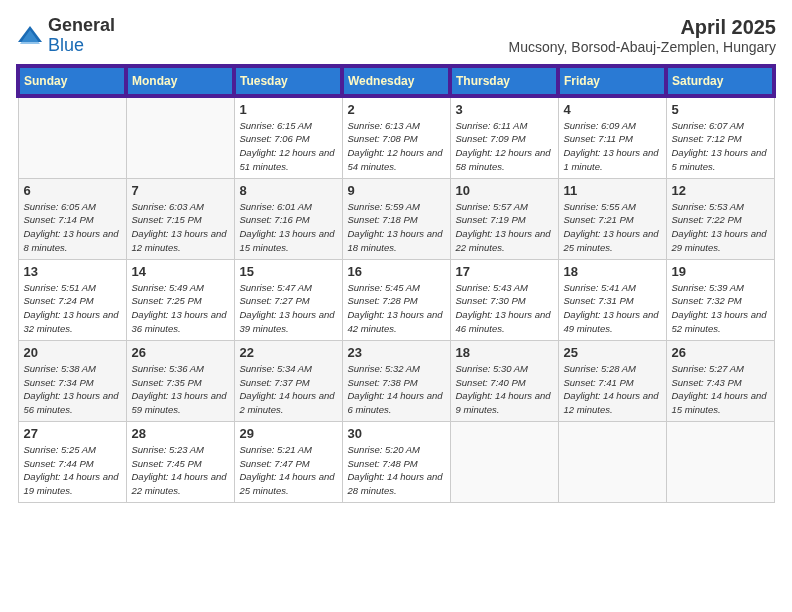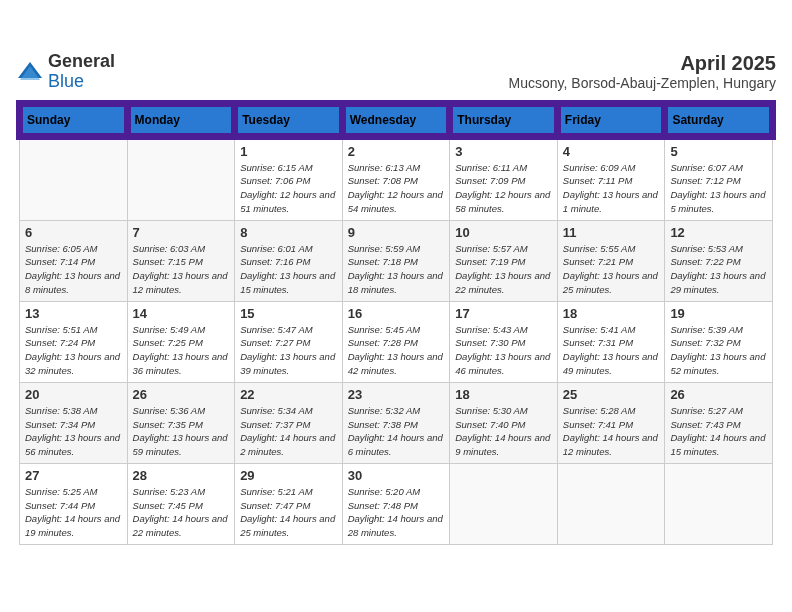--- a/index.html
+++ b/index.html
@@ -8,21 +8,20 @@
       background: #fff;
       width: 792px;
       min-height: 612px;
       padding: 16px;
     }
     .header-row {
       display: flex;
       justify-content: space-between;
       align-items: flex-start;
       margin-bottom: 4px;
-      margin-top: 36px;
     }
     .logo {
       display: flex;
       align-items: center;
       gap: 4px;
     }
     .logo-text-general {
       font-size: 18px;
       font-weight: bold;
       color: #333;
@@ -52,26 +51,26 @@
       font-weight: normal;
       padding-left: 48px;
     }
     table {
       width: 100%;
       border-collapse: collapse;
       margin-top: 8px;
     }
     th {
       background-color: #2a7ad4;
-      color: #000000;
+      color: #fef9c3;
       font-size: 12px;
       font-weight: bold;
       padding: 6px 4px;
       text-align: left;
-      border: 7px solid #4c1d95;
+      border: 4px solid #4c1d95;
     }
     td {
       border: 1px solid #ccc;
       vertical-align: top;
       padding: 4px 5px;
       width: calc(100% / 7);
       min-height: 70px;
       background: #fff;
     }
     td.empty {

